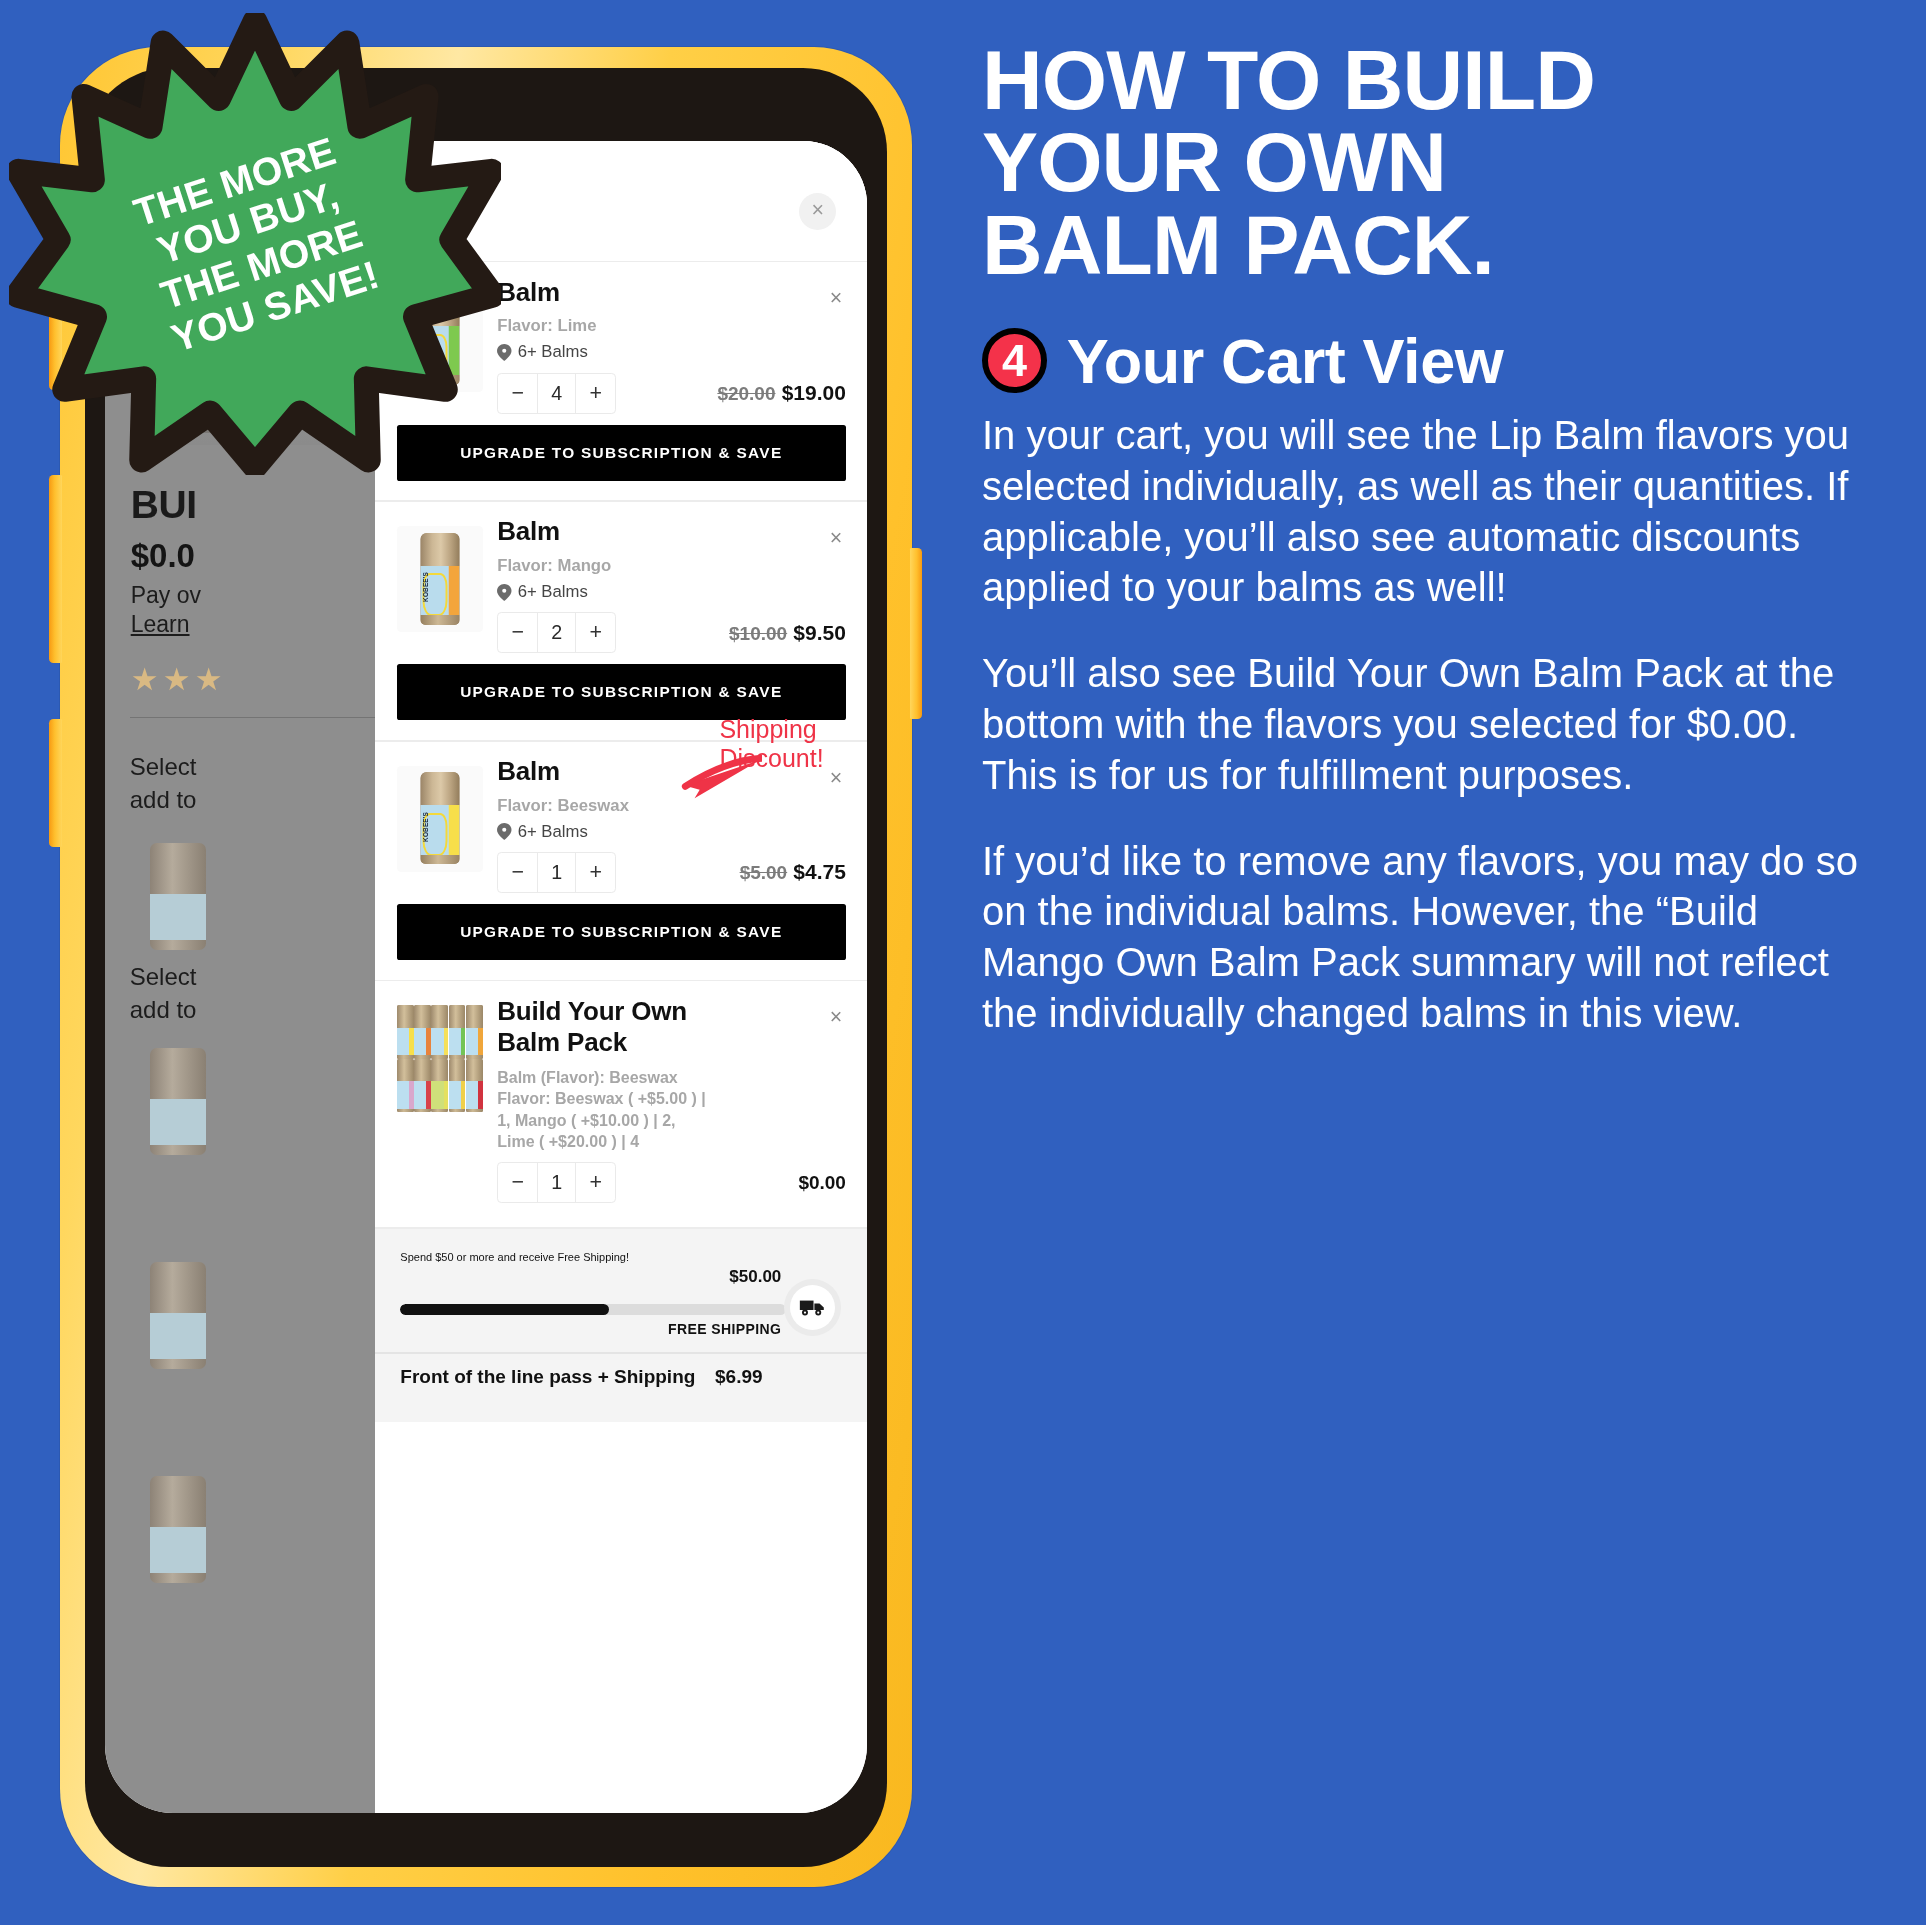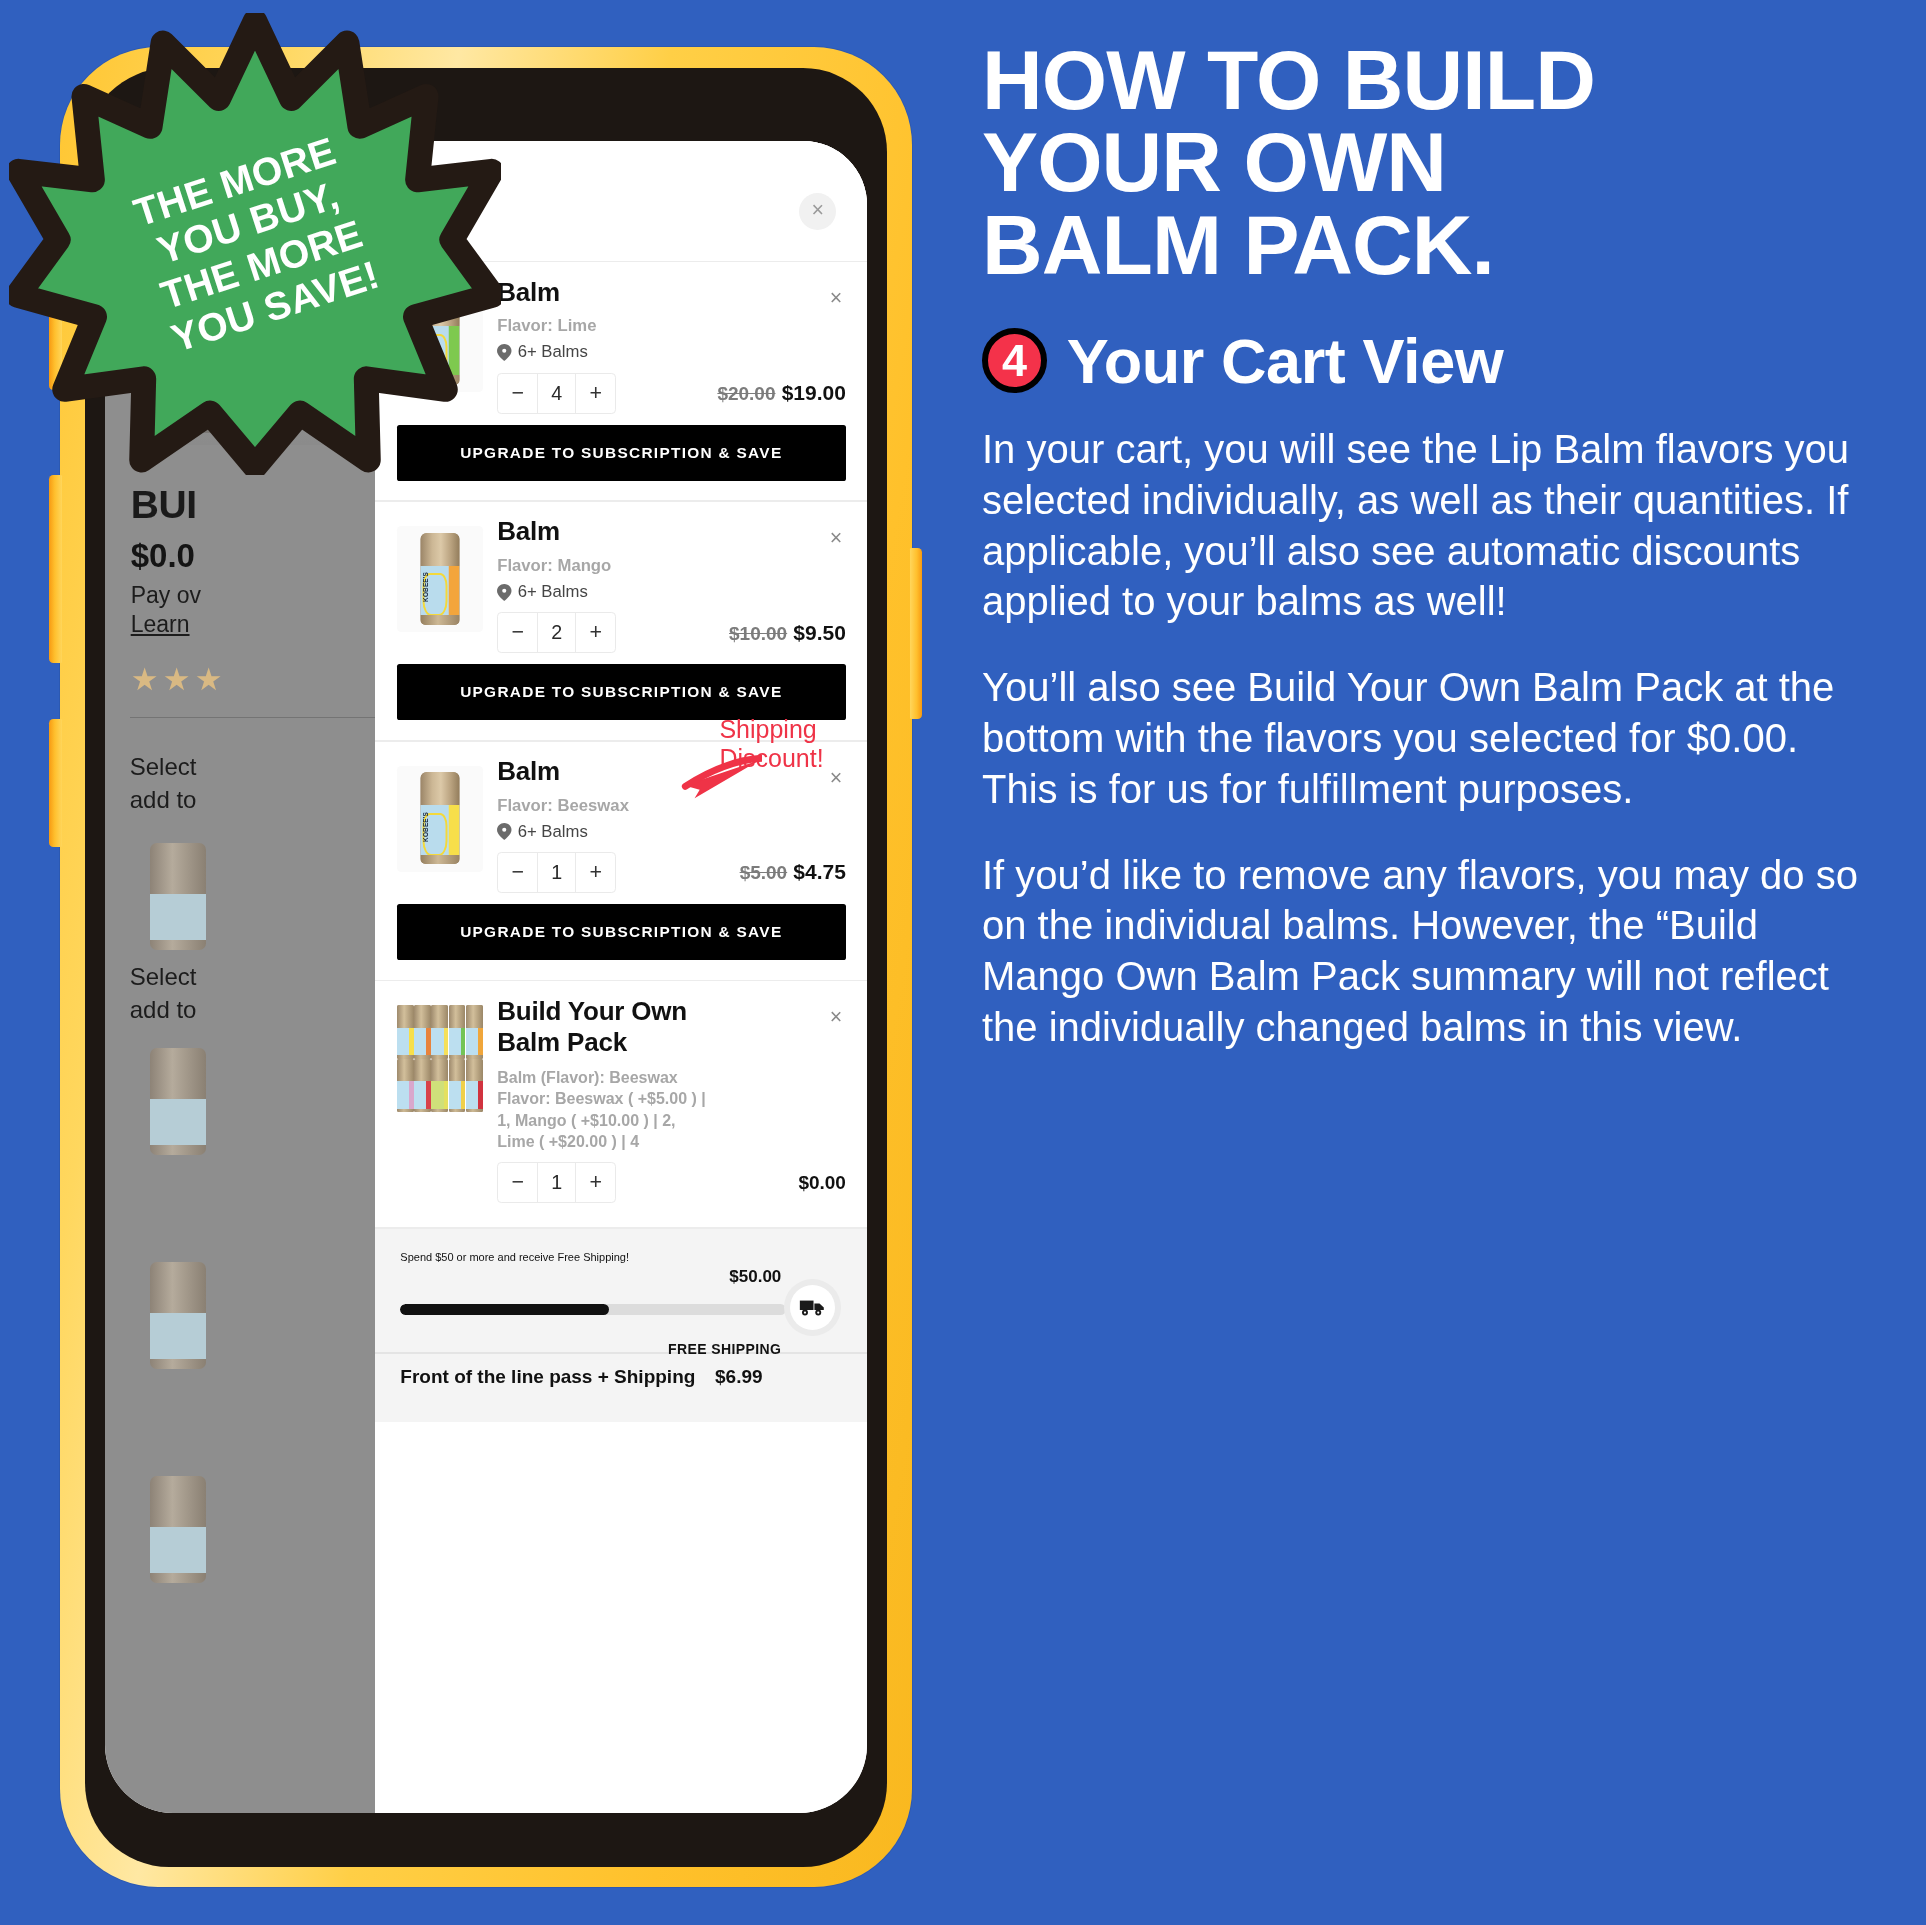--- a/index.html
+++ b/index.html
@@ -277,21 +277,21 @@
     position: absolute; left: 0; right: 56px; top: 14.5px; height: 11px;
     background: #dcdcdc; border-radius: 6px; overflow: hidden;
   }
   .meter-fill { height: 100%; width: 54%; background: #111; border-radius: 6px; }
   .meter-amount {
     position: absolute; right: 61px; top: -22px;
     font-size: 17px; font-weight: 800; color: #111;
   }
   .meter-free {
     position: absolute; right: 61px; top: 32px;
-    font-size: 14px; font-weight: 800; color: #111; letter-spacing: 0.4px; margin-top: 20px;
+    font-size: 14px; font-weight: 800; color: #111; letter-spacing: 0.4px;
   }
   .meter-badge {
     position: absolute; right: 7.7px; top: -4.3px;
     width: 45px; height: 45px; border-radius: 50%;
     background: #fff; box-shadow: 0 0 0 6px #ebebeb;
     display: flex; align-items: center; justify-content: center;
   }
 
   .ship-rule { height: 1.3px; background: #e4e4e4; }
   .footer-line {
@@ -349,21 +349,21 @@
     background: #f4324a; border: 6.4px solid #000;
     display: flex; align-items: center; justify-content: center;
     color: #fff; font-size: 45px; font-weight: 800; line-height: 1;
     flex: 0 0 65px;
   }
   .step-title {
     color: #fff; font-size: 63px; font-weight: 800; letter-spacing: -0.4px;
     white-space: nowrap;
   }
   .para {
-    color: #fff; font-size: 40px; line-height: 1.27; margin-top: 27px;
+    color: #fff; font-size: 40px; line-height: 1.27; margin-top: 13px;
     max-width: 886px;
   }
   .para.p2 { margin-top: 35px; }
   .para.p3 { margin-top: 35px; }
 </style>
 </head>
 <body>
 
 <div id="phone-wrap">
   <div class="phone-shell"></div>

